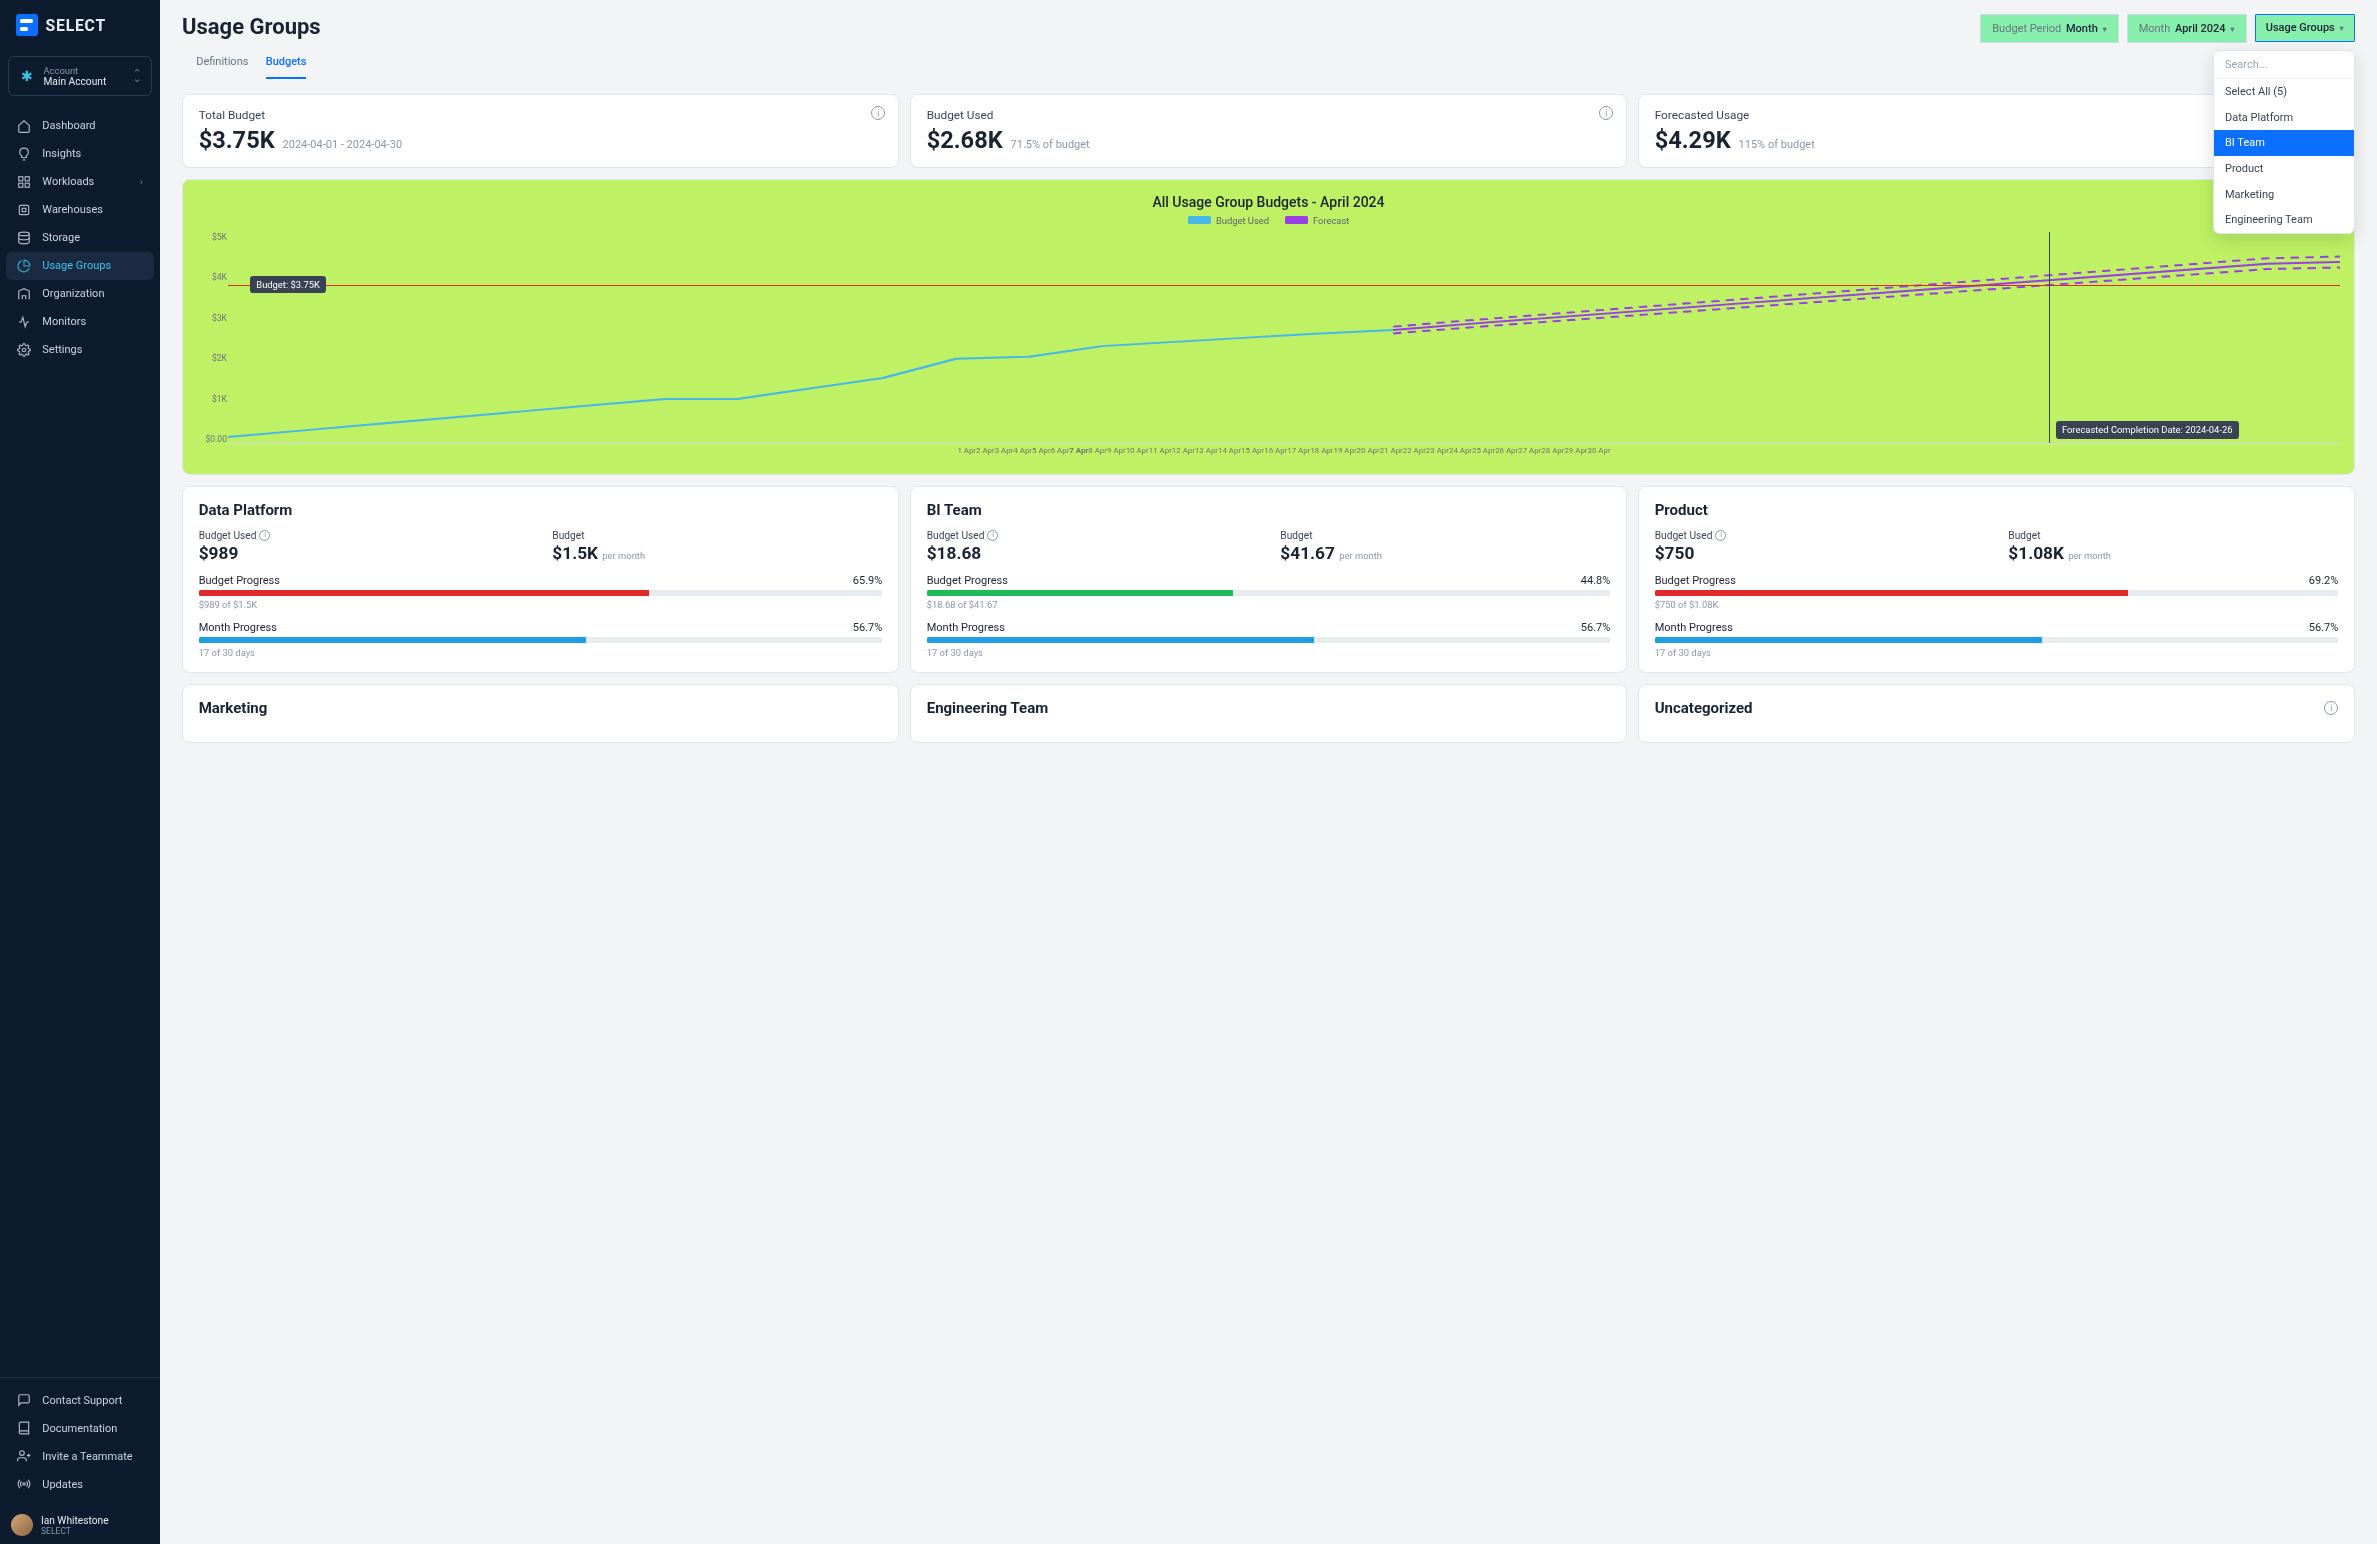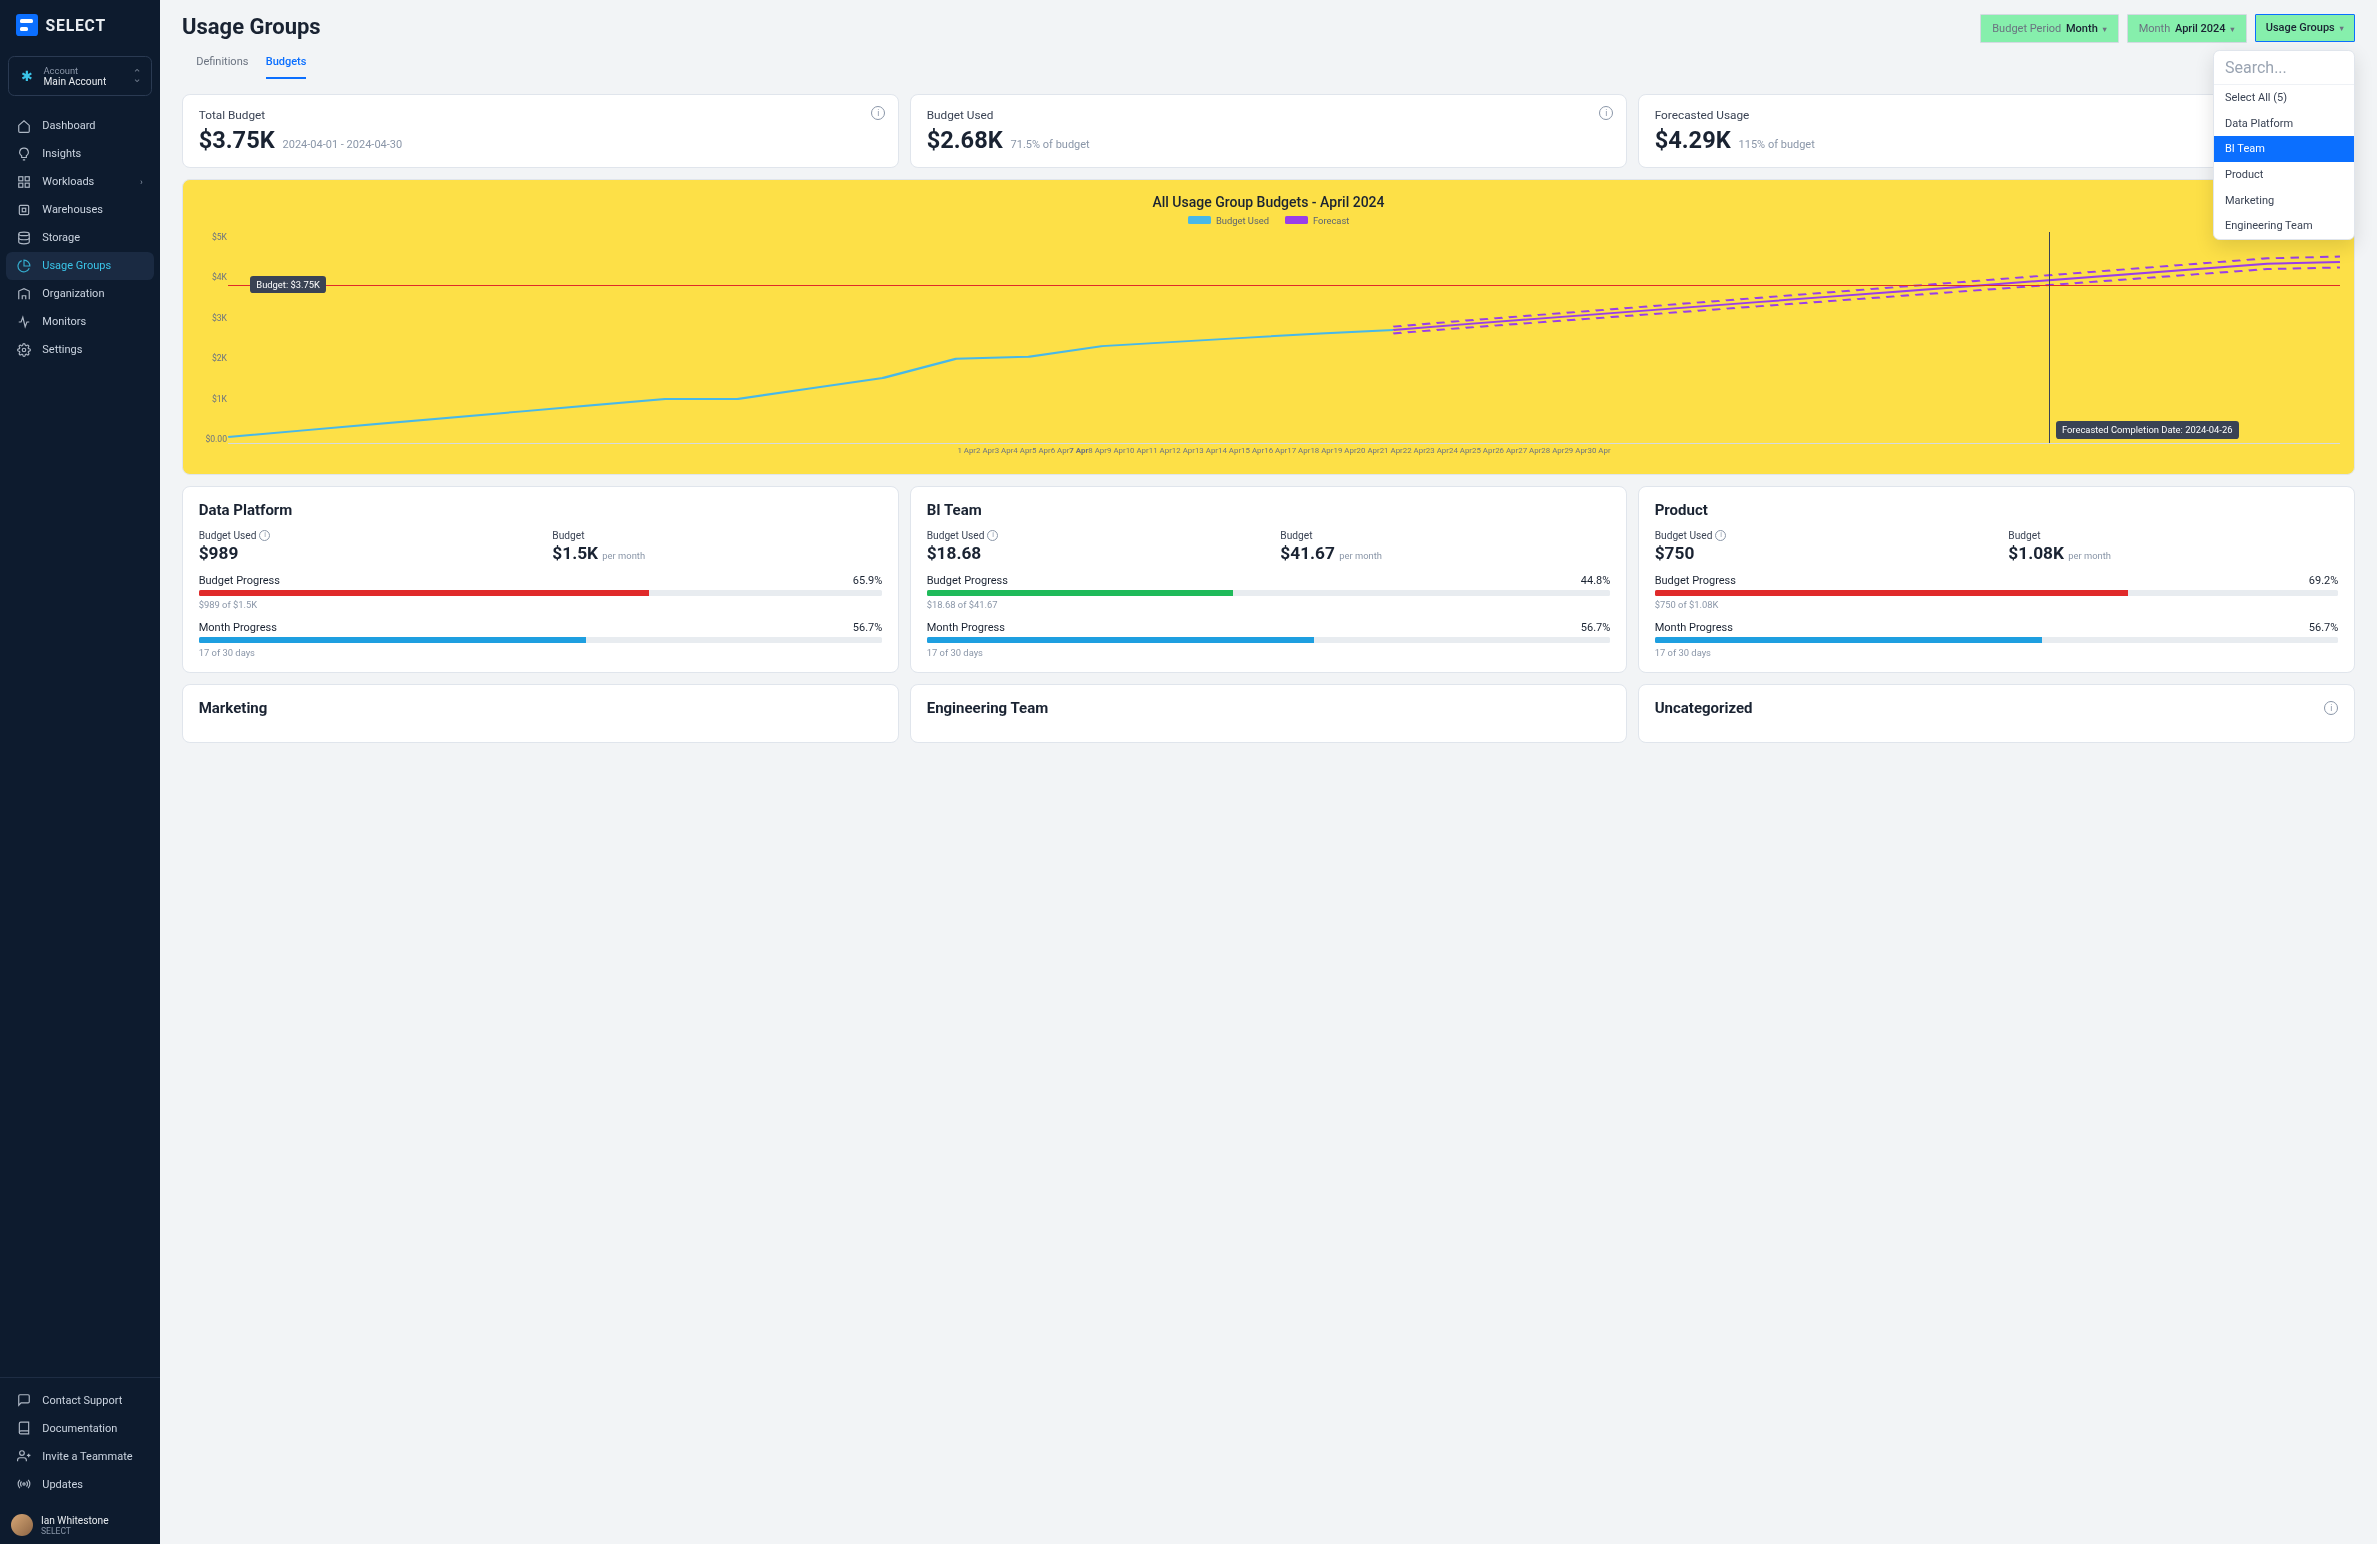--- a/index.html
+++ b/index.html
@@ -36,33 +36,33 @@
 .tab.active { color: #0b6fff; border-bottom: 2.4px solid #0b6fff; font-weight: 500; }
 
 .header-controls { margin-left: auto; display: flex; gap: 7.9px; position: relative; }
 .select-btn { background: #86efac; border: 0.8px solid #d4dae2; border-radius: 1px; padding: 7px 11px; font-size: 11px; display: flex; align-items: center; gap: 4.7px; cursor: pointer; }
 .select-btn .label { color: #6b7380; }
 .select-btn .value { color: #1a2332; font-weight: 500; }
 .select-btn.open { border: 1.6px solid #0b6fff; padding: 6.3px 10.2px; }
 .chev-down { color: #6b7380; font-size: 8.6px; }
 
 .dropdown { position: absolute; top: 36px; right: 0; width: 142px; background: #fff; border: 0.8px solid #e0e5ec; border-radius: 6.3px; box-shadow: 0 6.3px 19px rgba(0,0,0,0.12); z-index: 10; overflow: hidden; }
-.dropdown-search { padding: 7px 11px; border-bottom: 0.8px solid #eef1f5; color: #9aa4b2; font-size: 16px; }
+.dropdown-search { padding: 7px 11px; border-bottom: 0.8px solid #eef1f5; color: #9aa4b2; font-size: 11px; }
 .dropdown-item { padding: 6.3px 11px; font-size: 11px; cursor: pointer; color: #3a4354; }
 .dropdown-item.selectall { color: #3a4354; }
 .dropdown-item.highlighted { background: #0b6fff; color: #fff; }
 
 .cards-row { display: grid; grid-template-columns: 1fr 1fr 1fr; gap: 11px; margin-top: 14px; }
 .card { background: #fff; border: 0.8px solid #e0e5ec; border-radius: 7.9px; padding: 12.6px 15.7px; position: relative; }
 .card-title { font-size: 11.8px; color: #3a4354; }
 .info-icon { position: absolute; top: 11px; right: 12.6px; width: 14px; height: 14px; border: 1.2px solid #8a96a8; border-radius: 50%; display: flex; align-items: center; justify-content: center; font-size: 8.6px; color: #8a96a8; }
 .card-value { font-size: 23.6px; font-weight: 700; margin-top: 4.7px; display: flex; align-items: baseline; gap: 7.9px; }
 .card-sub { font-size: 11px; color: #8a96a8; font-weight: 400; }
 
-.chart-card { margin-top: 11px; background: #fde047; border: 0.8px solid #e0e5ec; border-radius: 7.9px; padding: 14px; }
+.chart-card { margin-top: 11px; background: #bef264; border: 0.8px solid #e0e5ec; border-radius: 7.9px; padding: 14px; }
 .chart-title { text-align: center; font-size: 14px; font-weight: 500; }
 .chart-legend { display: flex; justify-content: center; gap: 15.7px; margin-top: 4.7px; font-size: 9.4px; color: #5a6372; }
 .legend-item { display: flex; align-items: center; gap: 4.7px; }
 .legend-swatch { width: 23.6px; height: 7.9px; border-radius: 1.6px; }
 .chart-area { position: relative; height: 228px; margin-top: 6.3px; margin-left: 31px; }
 .y-axis { position: absolute; left: -31px; top: 0; bottom: 15.7px; width: 30px; display: flex; flex-direction: column; justify-content: space-between; align-items: flex-end; font-size: 8.6px; color: #6b7380; }
 .plot { position: absolute; left: 0; right: 0; top: 0; bottom: 15.7px; border-bottom: 0.8px solid #d4dae2; }
 .x-axis { position: absolute; left: 0; right: 0; bottom: 0; height: 14px; display: flex; justify-content: center; font-size: 7.9px; color: #6b7380; }
 .budget-line { position: absolute; left: 0; right: 0; border-top: 1.2px solid #e02a2a; }
 .budget-label { position: absolute; background: #3a4354; color: #fff; font-size: 9.4px; padding: 3.1px 6.3px; border-radius: 3.1px; }

